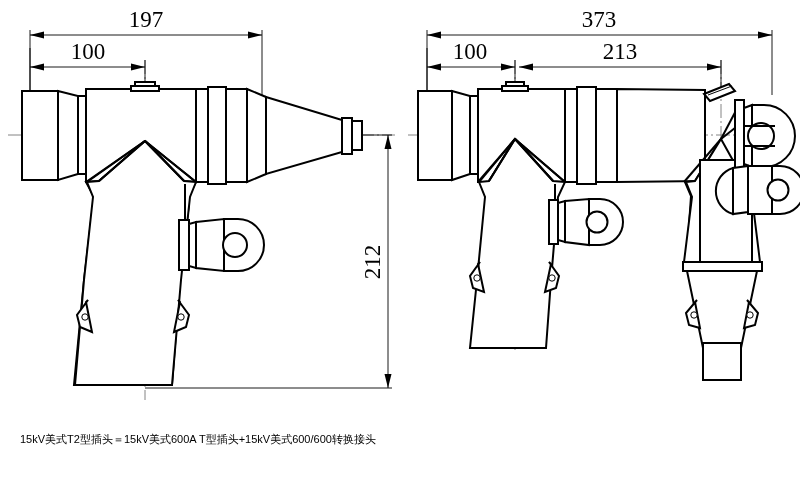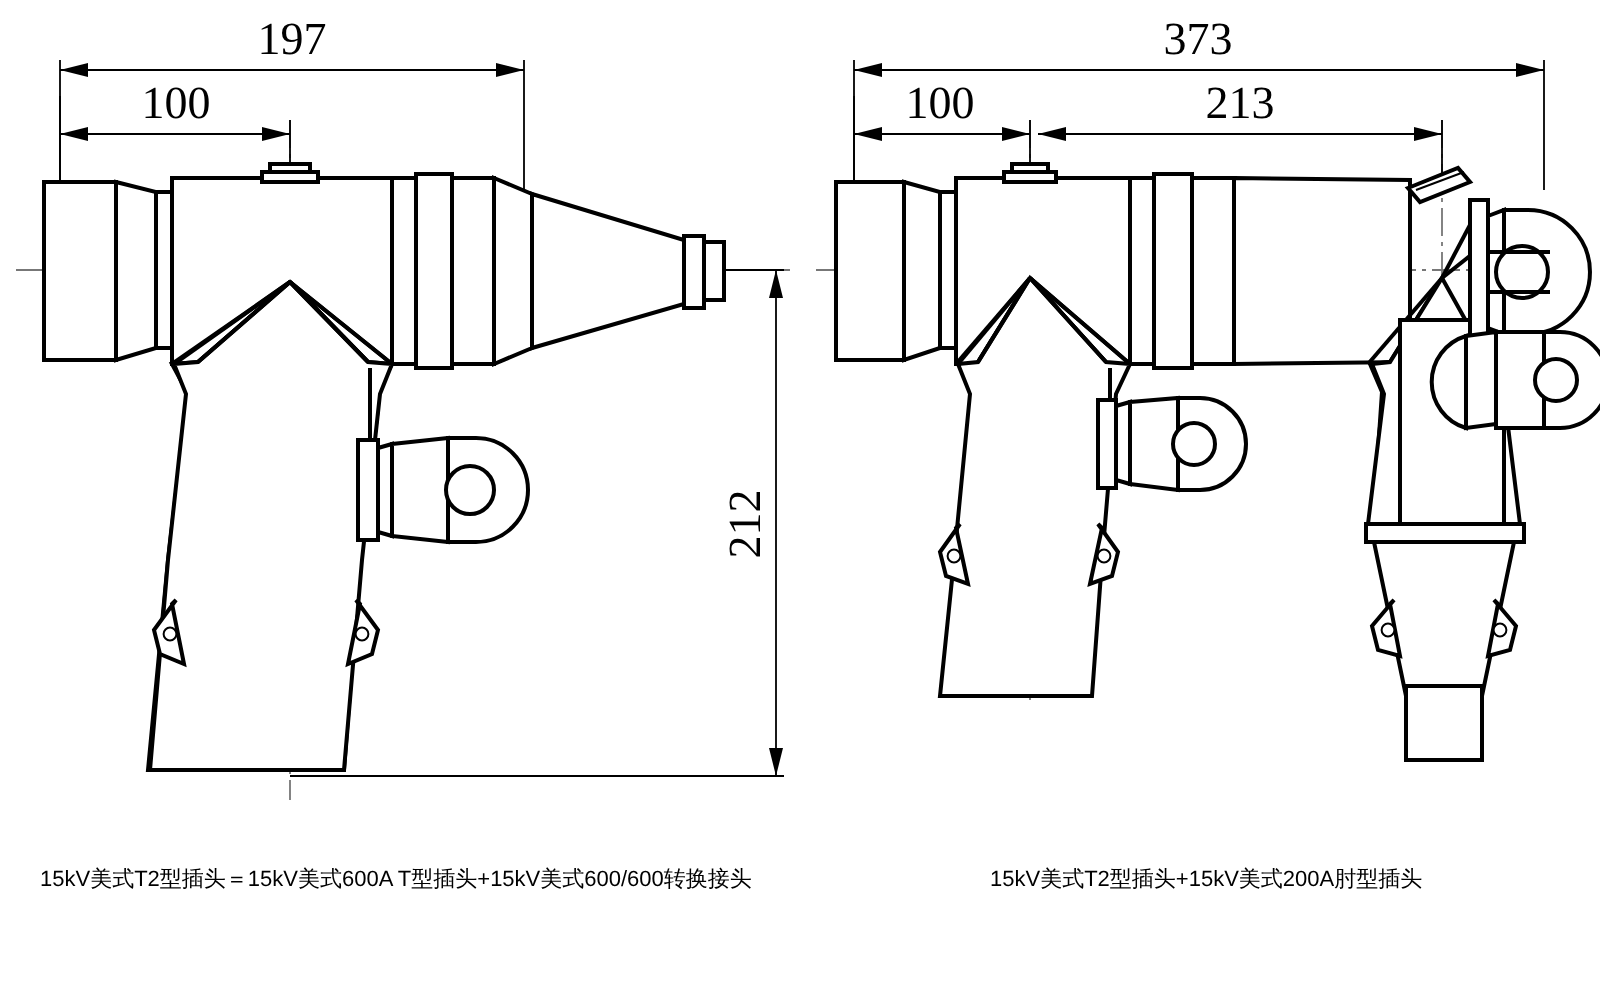--- a/index.html
+++ b/index.html
@@ -336,15 +336,14 @@
         <circle class="objf" cx="778" cy="190" r="10.5"></circle>
         <path class="objf" d="M 733,168 A 24 24 0 0 0 733,214 Z"></path>
       </g>
 
     </g>
 
   </svg>
 
   <div class="caption" id="caption-left">15kV美式T2型插头＝15kV美式600A T型插头+15kV美式600/600转换接头</div>
 
-  <div class="caption" id="caption-right">15kV美式T2型插头+15kV美式200A肘型插头</div>
 
 </div>
 
 </body></html>

